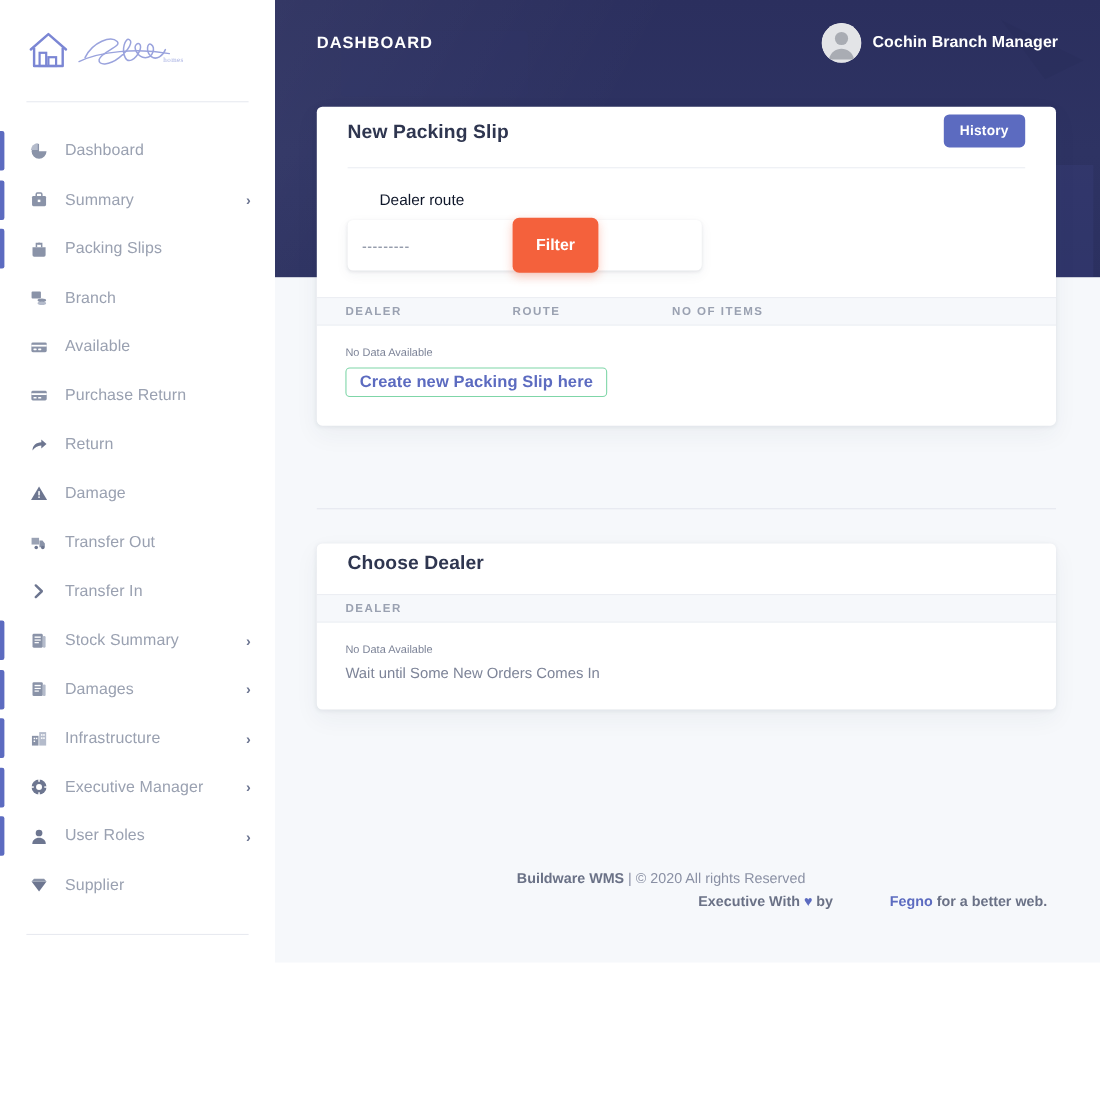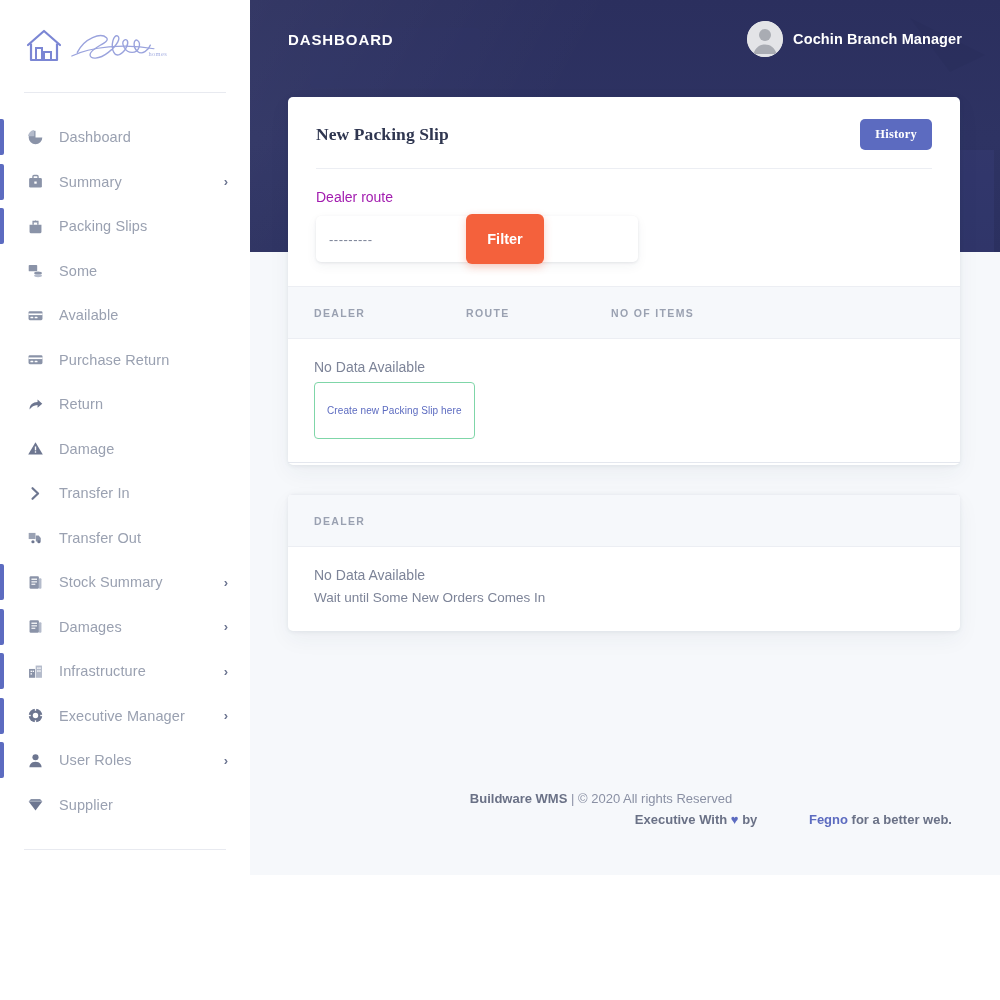--- a/index.html
+++ b/index.html
@@ -121,41 +121,41 @@
     position: absolute;
     background: #ffffff;
     border-radius: 5px;
     box-shadow: 0 1px 4px rgba(40,50,80,.08), 0 8px 22px rgba(40,50,80,.05);
     overflow: hidden;
   }
   #card-packing { left: 38px; top: 97px; width: 672px; }
   #card-dealer  { left: 38px; top: 494px; width: 672px; }
 
   .card-head {
-    padding: 22px 28px 18px 28px;
-    display: flex; align-items: center; font-family: Liberation Serif, serif;
+    padding: 7px 28px 18px 28px;
+    display: flex; align-items: center;
   }
   .card-title {
     font-size: 17.5px; font-weight: 700; color: #2f3650;
     letter-spacing: .1px;
   }
   .btn-history {
     margin-left: auto;
     background: #5c6bc0; color: #fff;
     border: none; border-radius: 5px;
     font-family: inherit;
     font-size: 12.5px; font-weight: 700;
     padding: 8px 15px; cursor: pointer;
     letter-spacing: .2px;
   }
   .card-hr { height: 1px; background: #eceef3; margin: 0 28px; }
 
   .filter-zone { padding: 20px 28px 24px 28px; }
   .field-label {
-    font-size: 14px; color: #a21caf; margin-bottom: 11px;
+    font-size: 14px; color: #0f172a; margin-bottom: 11px; margin-left: 29px;
   }
   .filter-box {
     width: 322px; height: 46px;
     background: #fff;
     border-radius: 5px;
     box-shadow: 0 1px 3px rgba(40,50,80,.10), 0 4px 12px rgba(40,50,80,.05);
     display: flex; align-items: center;
     position: relative;
   }
   .select-route {
@@ -172,43 +172,43 @@
     font-family: inherit; font-size: 14.5px; font-weight: 700;
     width: 78px; height: 50px; cursor: pointer;
     box-shadow: 0 3px 9px rgba(244,97,60,.30);
   }
 
   .thead {
     background: #f6f8fb;
     border-top: 1px solid #eceef3;
     border-bottom: 1px solid #eceef3;
     display: flex; align-items: center;
-    height: 53px; padding: 0 26px;
+    height: 26px; padding: 0 26px;
   }
   .th {
     font-size: 10.5px; font-weight: 700;
     letter-spacing: 1.35px;
     color: #9aa1b1; text-transform: uppercase;
   }
   .th.c1 { width: 152px; }
   .th.c2 { width: 145px; }
   .th.c3 { width: 200px; }
 
   .tbody { padding: 20px 26px 26px 26px; }
   .nodata {
-    font-size: 14px; color: #7d8498; margin-bottom: 7px;
+    font-size: 10px; color: #7d8498; margin-bottom: 7px;
   }
   .nodata-sub { font-size: 13.5px; color: #7d8498; }
   .btn-create {
     display: inline-block;
     border: 1px solid #7fd6a8; border-radius: 4px;
     background: #ffffff;
     color: #5c6bc0;
-    font-family: inherit; font-size: 10px; font-weight: 400;
-    padding: 22px 12px; cursor: pointer;
+    font-family: inherit; font-size: 15px; font-weight: 700;
+    padding: 4px 12px; cursor: pointer;
     letter-spacing: .1px;
   }
 
   .mid-rule {
     position: absolute; left: 38px; top: 462px;
     width: 672px; height: 1px; background: #e4e7ee;
   }
 
   
   .footer {
@@ -289,21 +289,21 @@
       </div>
 
       <div class="nav-item">
         <span class="nav-icon">
           <svg width="17" height="17" viewBox="0 0 20 20">
               <rect x="2" y="3.5" width="10" height="7.5" rx="1" fill="#8a93a8"></rect>
               <ellipse cx="13" cy="13" rx="4.6" ry="1.9" fill="#8a93a8"></ellipse>
               <ellipse cx="13" cy="16" rx="4.6" ry="1.9" fill="#b4bbcb"></ellipse>
             </svg>
         </span>
-        <span class="nav-label">Some</span>
+        <span class="nav-label">Branch</span>
         <span class="nav-chev"></span>
       </div>
 
       <div class="nav-item">
         <span class="nav-icon">
           <svg width="17" height="17" viewBox="0 0 20 20">
               <rect x="1.8" y="5" width="16.4" height="10.5" rx="1.6" fill="#8a93a8"></rect>
               <rect x="1.8" y="7.6" width="16.4" height="1.9" fill="#fff"></rect>
               <rect x="4" y="11.6" width="3.4" height="1.7" rx=".6" fill="#fff"></rect>
               <rect x="9" y="11.6" width="3.4" height="1.7" rx=".6" fill="#fff"></rect>
@@ -344,37 +344,37 @@
               <rect x="9.2" y="13.3" width="1.6" height="1.6" fill="#fff"></rect>
             </svg>
         </span>
         <span class="nav-label">Damage</span>
         <span class="nav-chev"></span>
       </div>
 
       <div class="nav-item">
         <span class="nav-icon">
           <svg width="17" height="17" viewBox="0 0 20 20">
-              <path d="M6.5 3.8L13 10l-6.5 6.2" fill="none" stroke="#6d7690" stroke-width="2.6" stroke-linecap="round" stroke-linejoin="round"></path>
-            </svg>
-        </span>
-        <span class="nav-label">Transfer In</span>
-        <span class="nav-chev"></span>
-      </div>
-
-      <div class="nav-item">
-        <span class="nav-icon">
-          <svg width="17" height="17" viewBox="0 0 20 20">
               <rect x="2" y="4.6" width="8" height="7.2" fill="#9aa2b4"></rect>
               <path d="M10.4 7.6h3.3l2.5 3v4.2h-5.8V7.6z" fill="#8a93a8"></path>
               <circle cx="7" cy="15" r="1.9" fill="#6d7690"></circle>
               <circle cx="14" cy="15" r="1.9" fill="#6d7690"></circle>
             </svg>
         </span>
         <span class="nav-label">Transfer Out</span>
+        <span class="nav-chev"></span>
+      </div>
+
+      <div class="nav-item">
+        <span class="nav-icon">
+          <svg width="17" height="17" viewBox="0 0 20 20">
+              <path d="M6.5 3.8L13 10l-6.5 6.2" fill="none" stroke="#6d7690" stroke-width="2.6" stroke-linecap="round" stroke-linejoin="round"></path>
+            </svg>
+        </span>
+        <span class="nav-label">Transfer In</span>
         <span class="nav-chev"></span>
       </div>
 
       <div class="nav-item">
         <span class="accent"></span>
         <span class="nav-icon">
           <svg width="17" height="17" viewBox="0 0 20 20">
               <rect x="3" y="2.6" width="11" height="14.8" rx="1.4" fill="#8a93a8"></rect>
               <rect x="14" y="5" width="3" height="12.4" rx="1.2" fill="#b4bbcb"></rect>
               <rect x="5.2" y="5.4" width="6.6" height="1.5" fill="#fff"></rect>
@@ -516,20 +516,23 @@
       </div>
       <div class="tbody">
         <div class="nodata">No Data Available</div>
         <button class="btn-create">Create new Packing Slip here</button>
       </div>
     </section>
 
     <div class="mid-rule"></div>
 
     <section class="card" id="card-dealer">
+      <div class="card-head">
+        <span class="card-title">Choose Dealer</span>
+      </div>
       <div class="thead">
         <span class="th c1">DEALER</span>
       </div>
       <div class="tbody">
         <div class="nodata">No Data Available</div>
         <div class="nodata-sub">Wait until Some New Orders Comes In</div>
       </div>
     </section>
 
     <footer class="footer">

